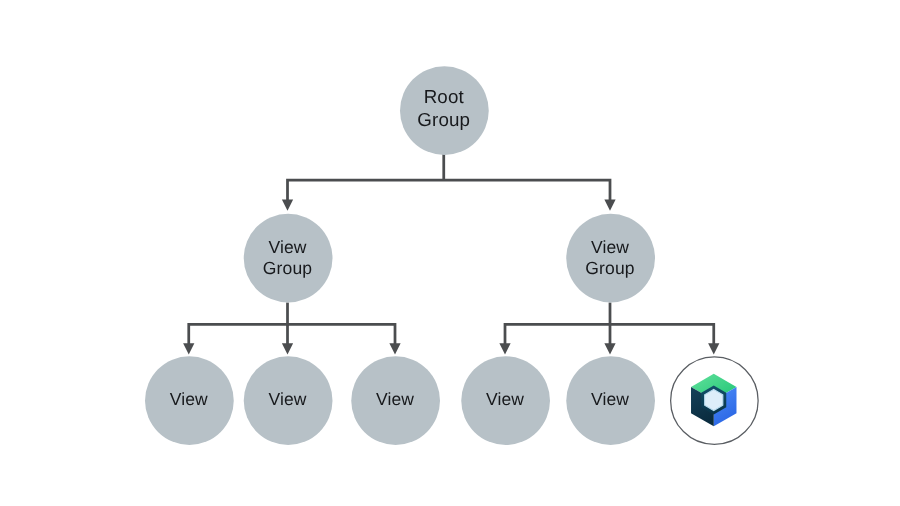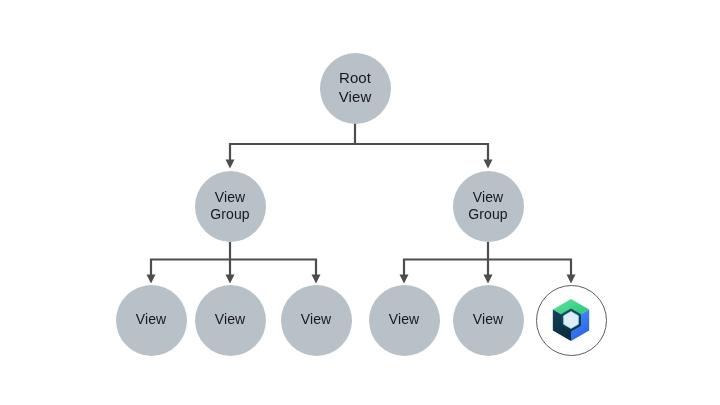--- a/index.html
+++ b/index.html
@@ -59,21 +59,21 @@
       <polygon points="225.5,274.5 234.5,274.5 230,283.5"></polygon>
       <polygon points="311.5,274.5 320.5,274.5 316,283.5"></polygon>
       <polygon points="399.5,274.5 408.5,274.5 404,283.5"></polygon>
       <polygon points="483.5,274.5 492.5,274.5 488,283.5"></polygon>
       <polygon points="566.5,274.5 575.5,274.5 571,283.5"></polygon>
     </g>
   </svg>
 
   <div class="node root" style="left:319.5px; top:52.5px;">
     <span class="label">Root
-View</span>
+Group</span>
   </div>
 
   <div class="node" style="left:194.5px; top:170.5px;">
     <span class="label">View
 Group</span>
   </div>
   <div class="node" style="left:452.5px; top:170.5px;">
     <span class="label">View
 Group</span>
   </div>

